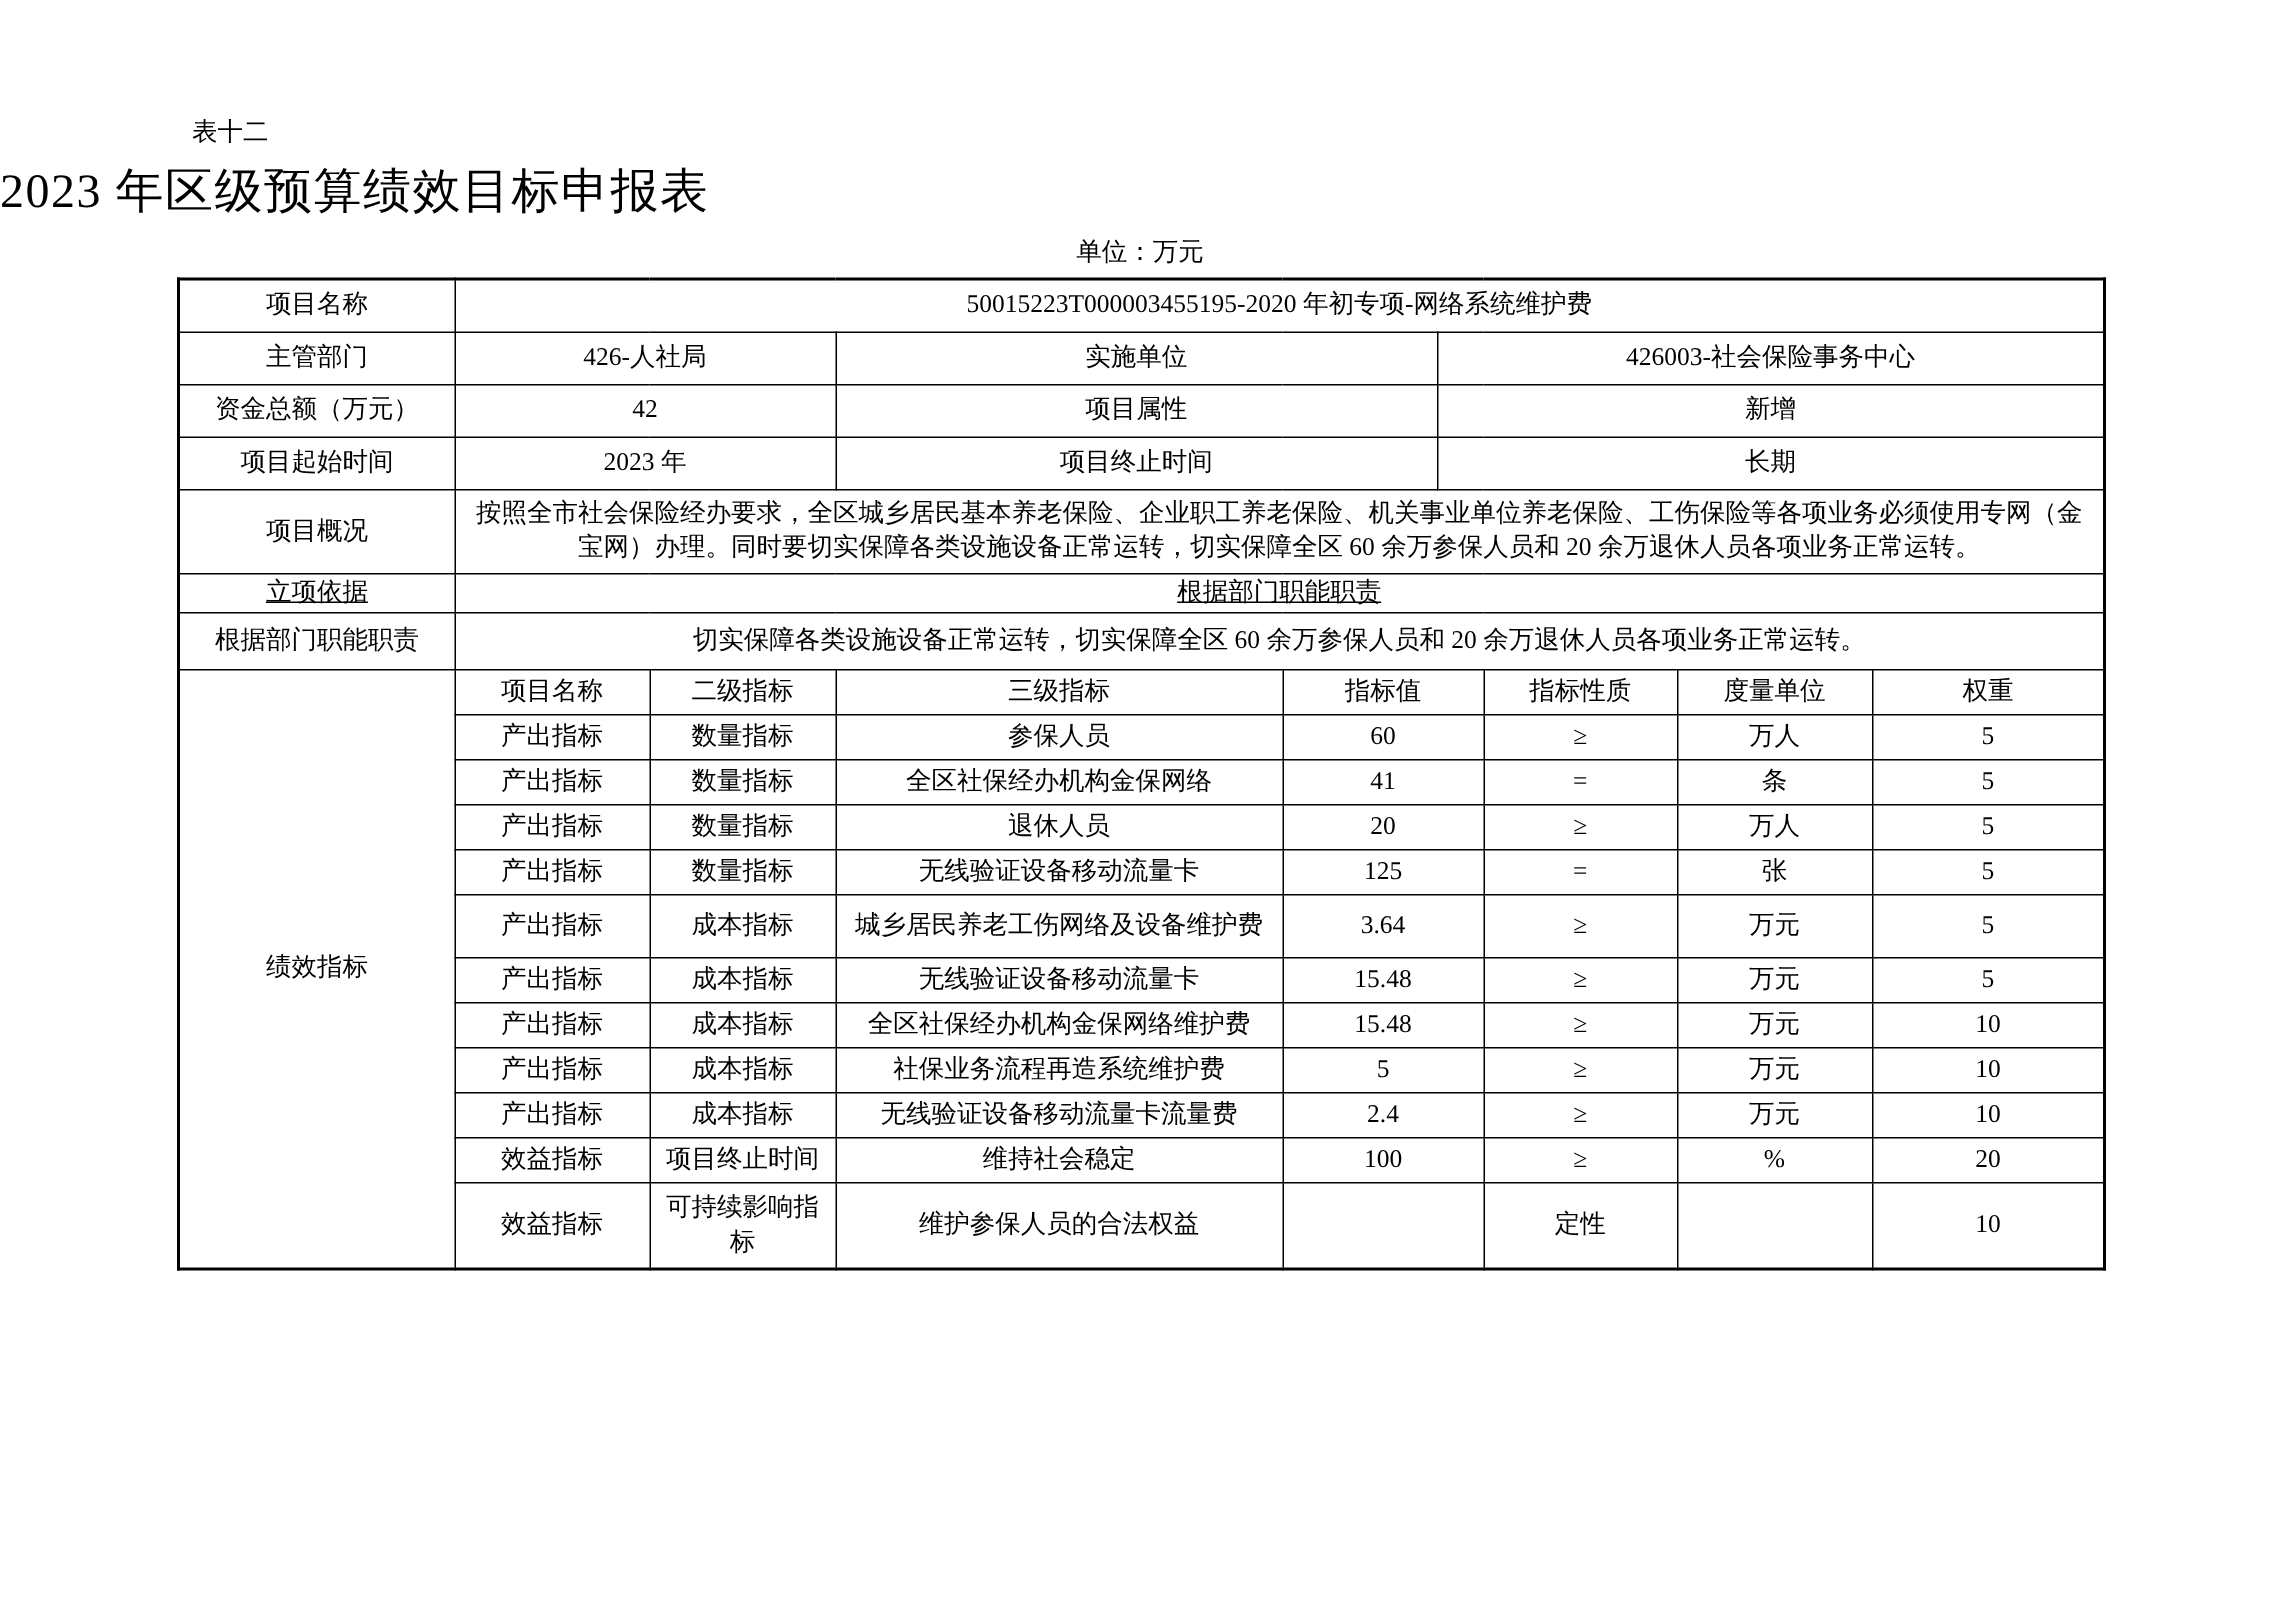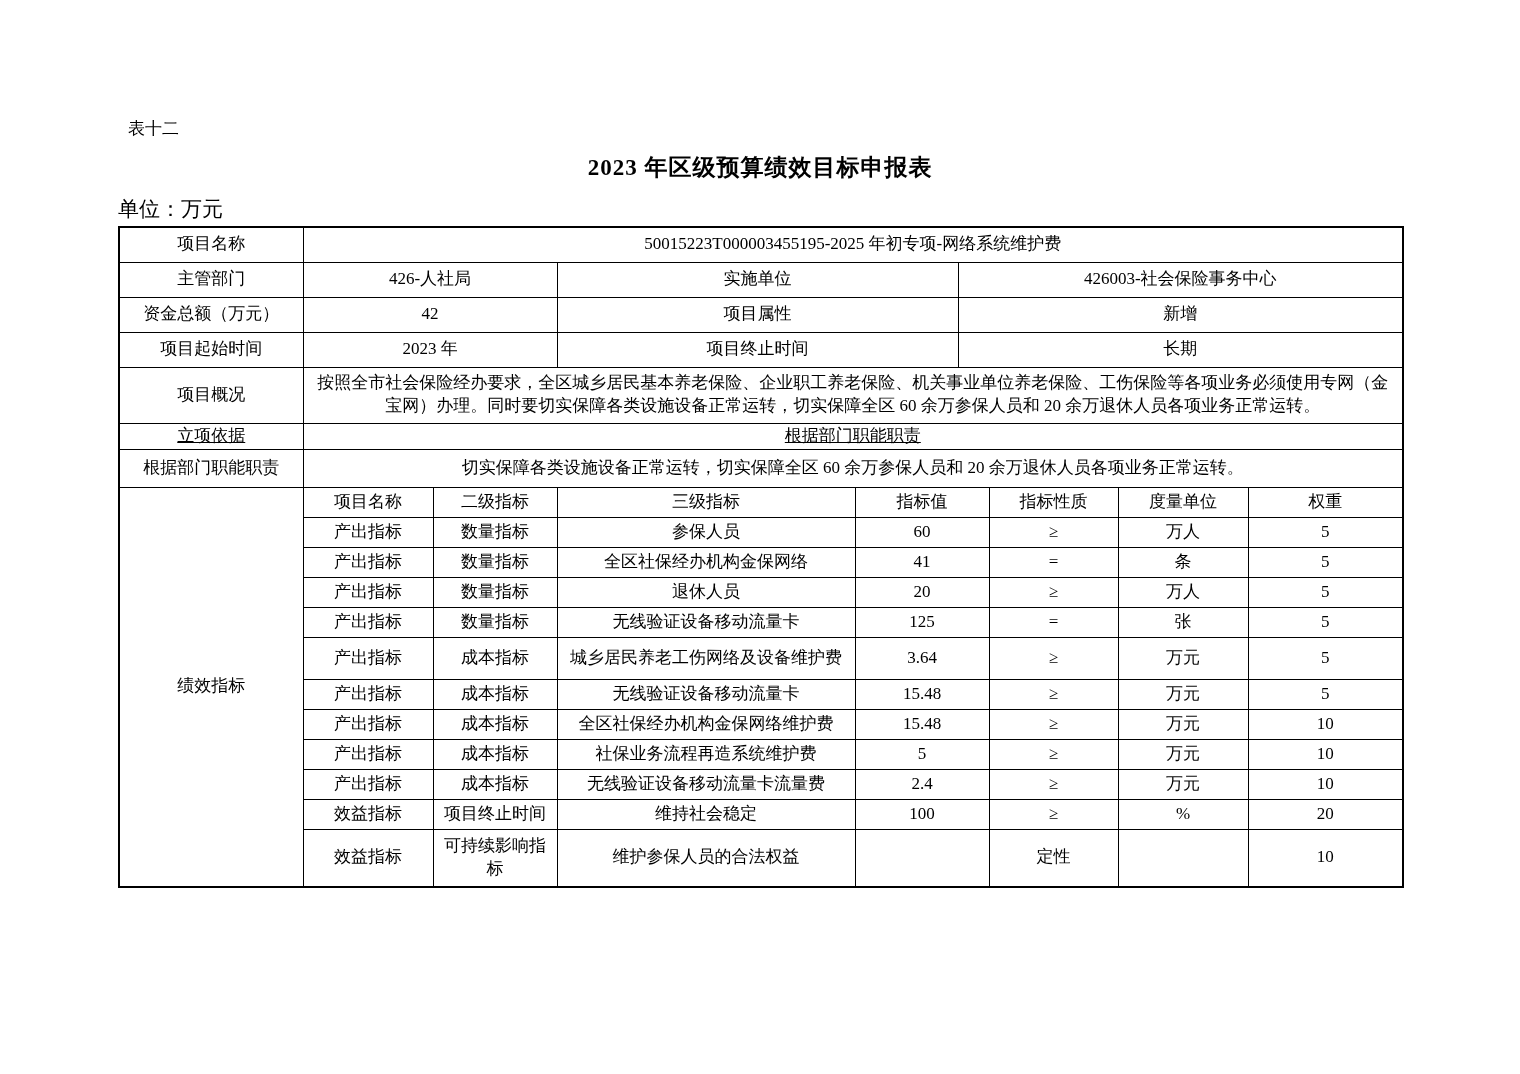--- a/index.html
+++ b/index.html
@@ -6,38 +6,38 @@
   .page {
     position: relative;
     width: 1520px;
     height: 1074px;
     background: #ffffff;
     color: #000000;
     font-family: "Liberation Serif", "DejaVu Serif", serif;
     overflow: hidden;
   }
   .tag {
-    padding-top: 118px;
+    padding-top: 77px;
     margin-left: 128px;
     font-size: 17px;
     line-height: 22px;
   }
   .title {
     margin-top: 10px;
-    text-align: center;
-    font-size: 23px;
-    font-weight: bold;
+    text-align: left;
+    font-size: 32px;
+    font-weight: normal;
     letter-spacing: 1px;
     line-height: 36px;
   }
   .unit-note {
     width: 1284px;
     margin: 12px 0 6px 118px;
-    text-align: left;
-    font-size: 21px;
+    text-align: center;
+    font-size: 17px;
     line-height: 22px;
   }
   table.decl {
     margin-left: 118px;
     width: 1284px;
     border-collapse: collapse;
     table-layout: fixed;
     border: 2px solid #000;
     font-size: 17px;
     padding-left: 22px;
@@ -79,21 +79,21 @@
       <col style="width:298px">
         <col style="width:103px">
         <col style="width:31px">
       <col style="width:129px">
         <col style="width:130px">
         <col style="width:155px">
     </colgroup>
     <tbody>
       <tr class="h35">
         <td>项目名称</td>
-        <td colspan="8" class="l">50015223T000003455195-2025 年初专项-网络系统维护费</td>
+        <td colspan="8" class="l">50015223T000003455195-2020 年初专项-网络系统维护费</td>
       </tr>
       <tr class="h35">
         <td>主管部门</td>
         <td colspan="2">426-人社局</td>
         <td colspan="2">实施单位</td>
         <td colspan="4">426003-社会保险事务中心</td>
       </tr>
       <tr class="h35">
         <td>资金总额（万元）</td>
         <td colspan="2">42</td>

